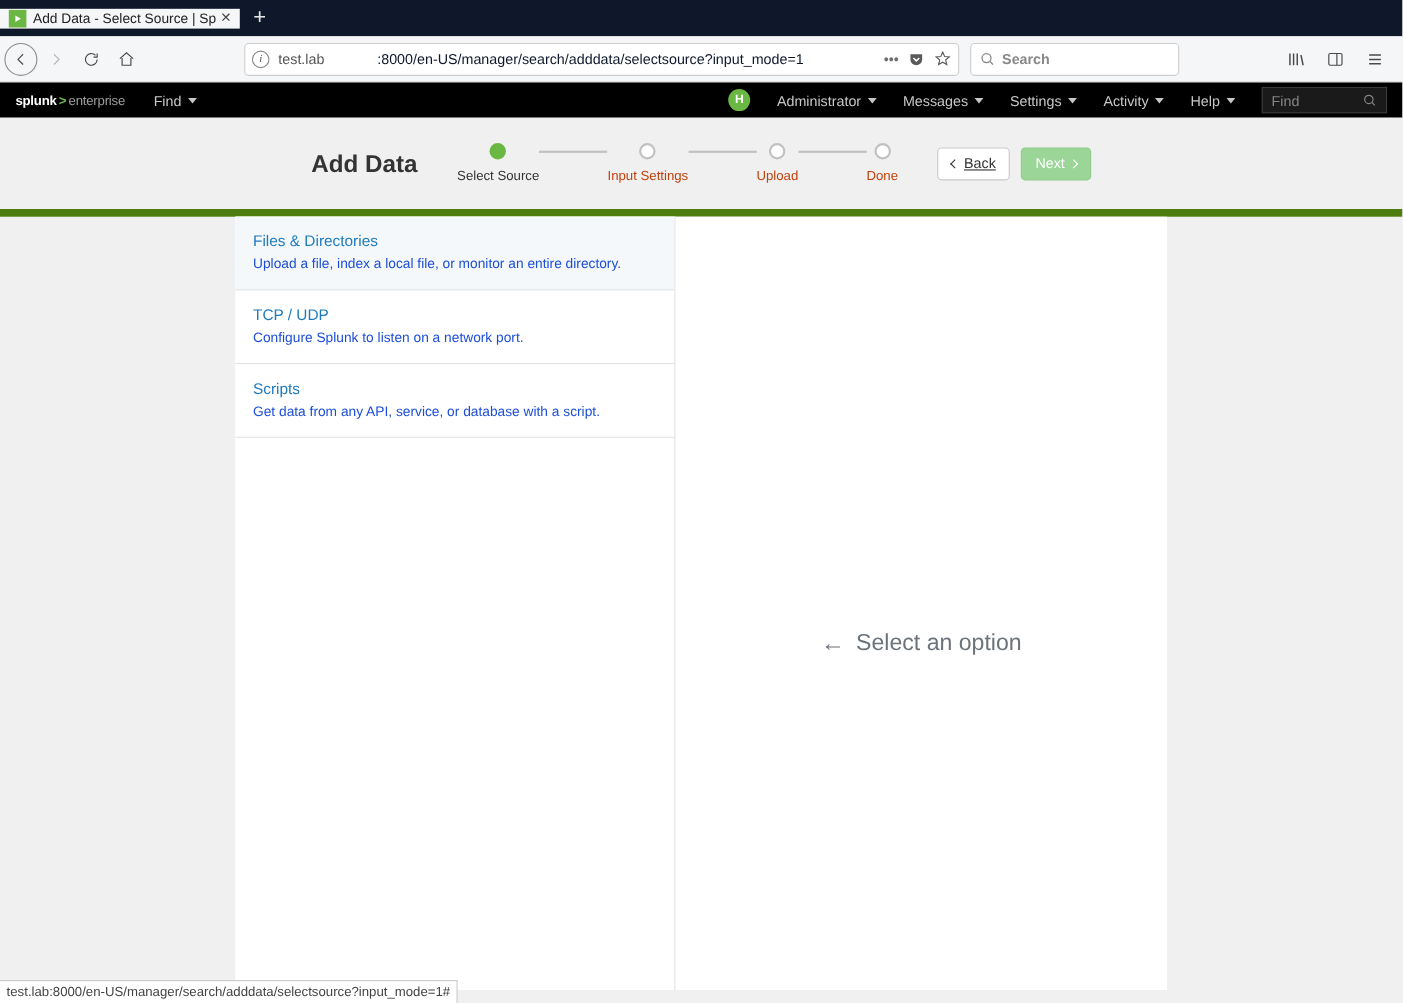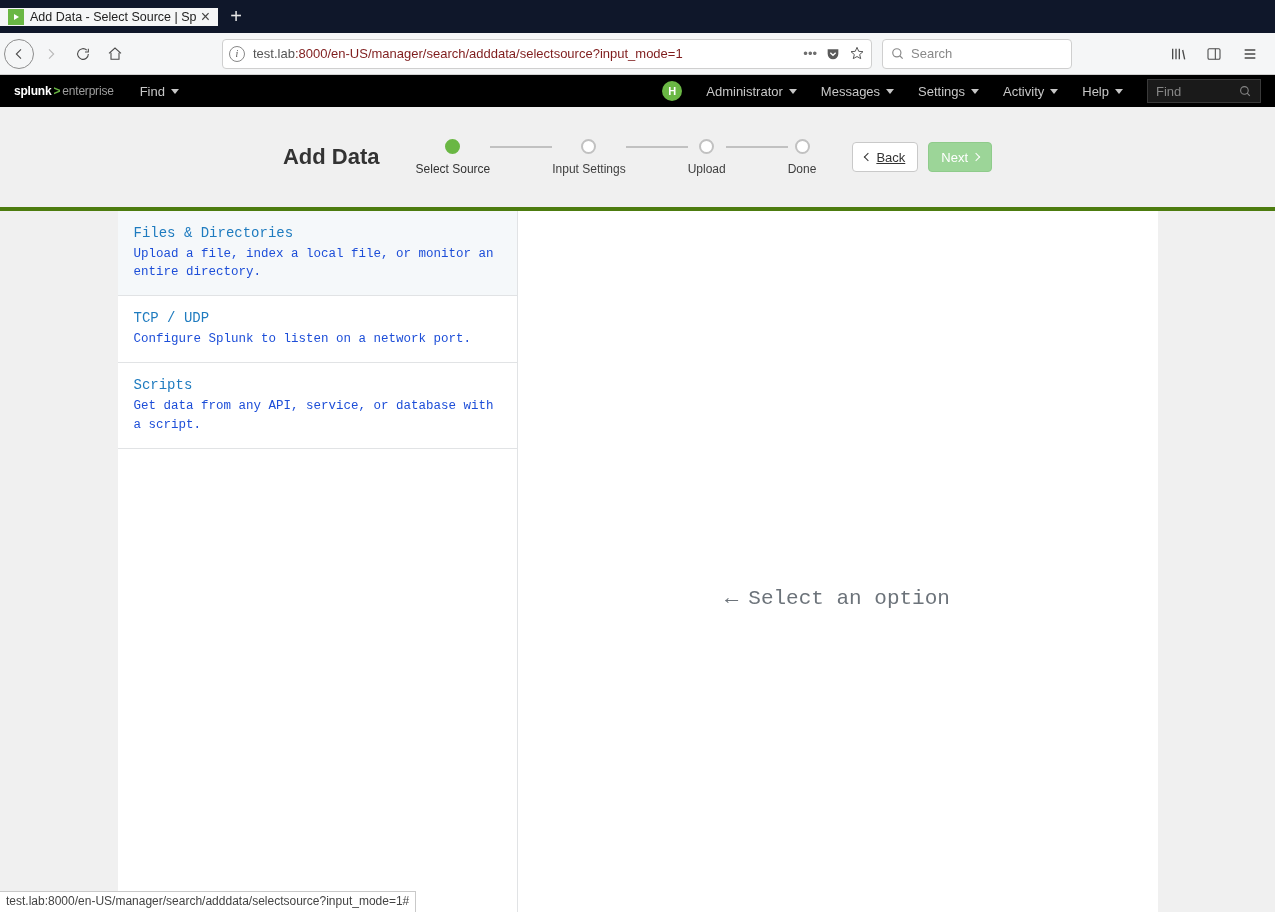--- a/index.html
+++ b/index.html
@@ -15,59 +15,59 @@
   .newtab-btn { width:36px; display:flex; align-items:center; justify-content:center; color:#e6e6e6; font-size:20px; cursor:pointer; }
 
   .browser-toolbar { height: 42px; background:#f5f6f7; border-bottom:1px solid #cfcfcf; display:flex; align-items:center; padding:0 8px 0 4px; gap:2px; }
   .tb-icon { width:30px; height:30px; display:flex; align-items:center; justify-content:center; border-radius:4px; color:#4a4a4a; cursor:pointer; }
   .tb-icon.disabled { color:#b7b7b7; cursor:default;}
   .tb-icon svg { width:16px; height:16px; stroke:currentColor; fill:none; stroke-width:1.6; }
   .back-circle{border:1px solid #8d8d8d;border-radius:50%;width:30px;height:30px;}
   .urlbar { flex:0 0 650px; margin-left:90px; height:30px; border:1px solid #cfcfcf; border-radius:4px; background:#fff; display:flex; align-items:center; padding:0 6px; font-size:13px; color:#555; }
   .urlbar .info-i{width:16px;height:16px;border:1px solid #888;border-radius:50%;display:flex;align-items:center;justify-content:center;font-size:10px;font-style:italic;font-family:serif;color:#555;margin-right:8px;}
   .urlbar .url { flex:1; white-space:nowrap; overflow:hidden; }
-  .urlbar .url .host-dim{color:#7f1d1d;}
+  .urlbar .url .host-dim{color:#0f172a;margin-left:48px;}
   .urlbar .right-icons{display:flex; gap:8px; align-items:center; color:#6e6e6e;}
-  .searchbar { flex:0 0 190px; height:30px; margin-left:8px; border:1px solid #cfcfcf; border-radius:4px; background:#fff; display:flex; align-items:center; padding:0 8px; color:#888; font-size:13px; gap:6px;}
+  .searchbar { flex:0 0 190px; height:30px; margin-left:8px; border:1px solid #cfcfcf; border-radius:4px; background:#fff; display:flex; align-items:center; padding:0 8px; color:#888; font-size:13px; gap:6px;font-weight:bold;}
   .spacer-flex{flex:1;}
   .right-tb{display:flex;gap:6px;padding-right:2px;}
 
   
   .sp-nav { height:32px; background:#000; color:#c7c7c7; display:flex; align-items:center; padding:0 14px; font-size:13px; }
   .sp-brand { font-size:12px; letter-spacing:-.2px; font-weight:600; }
   .sp-brand .s1{color:#fff;}
   .sp-brand .caret{color:#6ab744; margin:0 2px; font-weight:900;}
   .sp-brand .s2{color:#9e9e9e; font-weight:400;}
   .sp-menu { margin-left:26px; display:flex; align-items:center; gap:4px; cursor:pointer; }
   .sp-menu::after{content:""; border-left:4px solid transparent; border-right:4px solid transparent; border-top:5px solid #c7c7c7; margin-left:2px;}
   .sp-nav-right{margin-left:auto; display:flex; align-items:center; gap:24px;}
   .avatar{width:20px;height:20px;border-radius:50%;background:#6ab744;color:#fff;font-size:11px;display:flex;align-items:center;justify-content:center;font-weight:600;}
   .find-box{width:114px;height:24px;border:1px solid #3a3a3a;background:#1a1a1a;display:flex;align-items:center;padding:0 8px;color:#868686;font-size:13px;justify-content:space-between;}
   .find-box svg{width:13px;height:13px;stroke:#868686;fill:none;stroke-width:2;}
 
   
-  .wizard-bar{height:104px;background:#f0f0f0;border-bottom:4px solid #4d7c0f;display:flex;align-items:center;justify-content:center;gap:36px;}
+  .wizard-bar{height:90px;background:#f0f0f0;border-bottom:7px solid #4d7c0f;display:flex;align-items:center;justify-content:center;gap:36px;}
   .wizard-title{font-size:22px;font-weight:600;color:#333;}
   .steps{display:flex;align-items:flex-start;}
-  .step{display:flex;flex-direction:column;align-items:center;font-size:12px;color:#404040;position:relative;}
+  .step{display:flex;flex-direction:column;align-items:center;font-size:12px;color:#c2410c;position:relative;}
   .step .dot{width:15px;height:15px;border-radius:50%;background:#fff;border:2px solid #c1c1c1;margin-bottom:8px;}
   .step.active .dot{background:#6ab744;border-color:#6ab744;}
   .step.active{color:#333;}
   .step-link{width:62px;height:2px;background:#c1c1c1;margin-top:7px;}
   .btn{height:30px;border-radius:4px;font-size:13px;display:flex;align-items:center;padding:0 12px;gap:5px;cursor:pointer;}
   .btn-back{background:#fff;border:1px solid #c9c9c9;color:#333;text-decoration:underline;}
   .btn-next{background:#9cd598;border:1px solid #8fcb8b;color:#fff;cursor:default;}
   .chev{width:6px;height:6px;border-style:solid;border-width:0 0 1.8px 1.8px;}
   .chev.left{transform:rotate(45deg);}
   .chev.right{transform:rotate(-135deg);border-color:#fff;}
   .btn-back .chev{border-color:#333;}
 
   
   .content-wrap{display:flex;justify-content:center; height: calc(912px - 33px - 42px - 32px - 81px - 21px);}
-  .panel{width:1040px;background:#fff;display:flex;height:100%;font-family:Liberation Mono, monospace;}
+  .panel{width:847px;background:#fff;display:flex;height:100%;}
   .source-list{width:400px;border-right:1px solid #e1e3e5;background:#fff;}
   .src-item{border-bottom:1px solid #e1e3e5;padding:14px 16px; cursor:pointer;}
   .src-item:first-child{background:#f5f8fa;}
   .src-title{color:#1e7bbf;font-size:14px;margin-bottom:4px;}
   .src-desc{color:#1d4ed8;font-size:12.5px;line-height:1.45;}
   .detail{flex:1;display:flex;justify-content:center;padding-top:72px;}
   .placeholder{color:#6c737a;font-size:21px;display:flex;align-items:center;gap:10px;}
   .placeholder .arrow{font-size:22px;}
 
   

